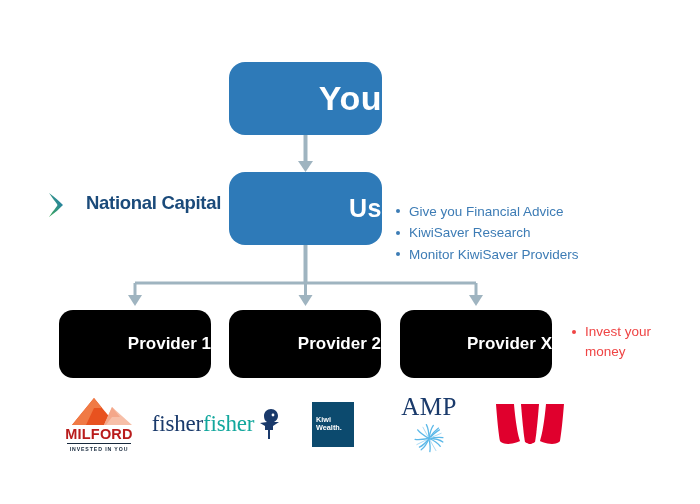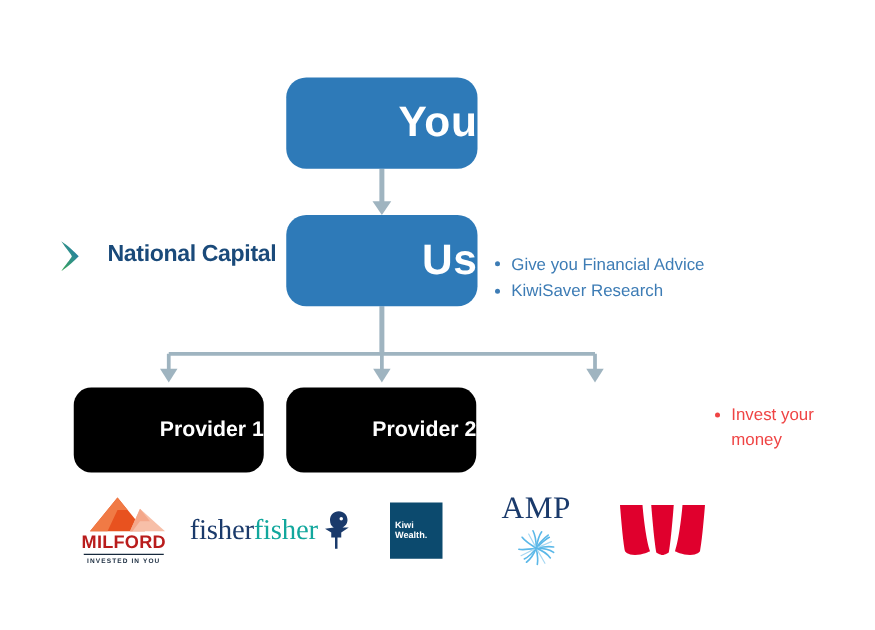--- a/index.html
+++ b/index.html
@@ -45,21 +45,21 @@
     border-radius: 16px;
     font-size: 34px;
     font-weight: bold;
     letter-spacing: 0.5px;
   }
   .node-us {
     left: 229px; top: 172px;
     width: 153px; height: 73px;
     background: #2e7ab8;
     border-radius: 16px;
-    font-size: 34px;
+    font-size: 25px;
     font-weight: bold;
     letter-spacing: 0.5px;
   }
   .node-provider {
     top: 310px;
     width: 152px; height: 68px;
     background: #000000;
     border-radius: 14px;
     font-size: 17px;
     font-weight: bold;
@@ -230,27 +230,33 @@
   <div class="node node-us">
     <span>Us</span>
   </div>
 
   <div class="node node-provider prov-1">
     <span>Provider 1</span>
   </div>
   <div class="node node-provider prov-2">
     <span>Provider 2</span>
   </div>
+  <div class="node node-provider prov-3">
+    <span>Provider X</span>
+  </div>
 
   <ul class="bullets" id="us-bullets">
     <li>
       <span>Give you Financial Advice</span>
     </li>
     <li>
       <span>KiwiSaver Research</span>
+    </li>
+    <li>
+      <span>Monitor KiwiSaver Providers</span>
     </li>
   </ul>
 
   <ul class="bullets" id="invest-bullets">
     <li>
       <span>Invest your money</span>
     </li>
   </ul>
 
   <div id="nc-logo">

